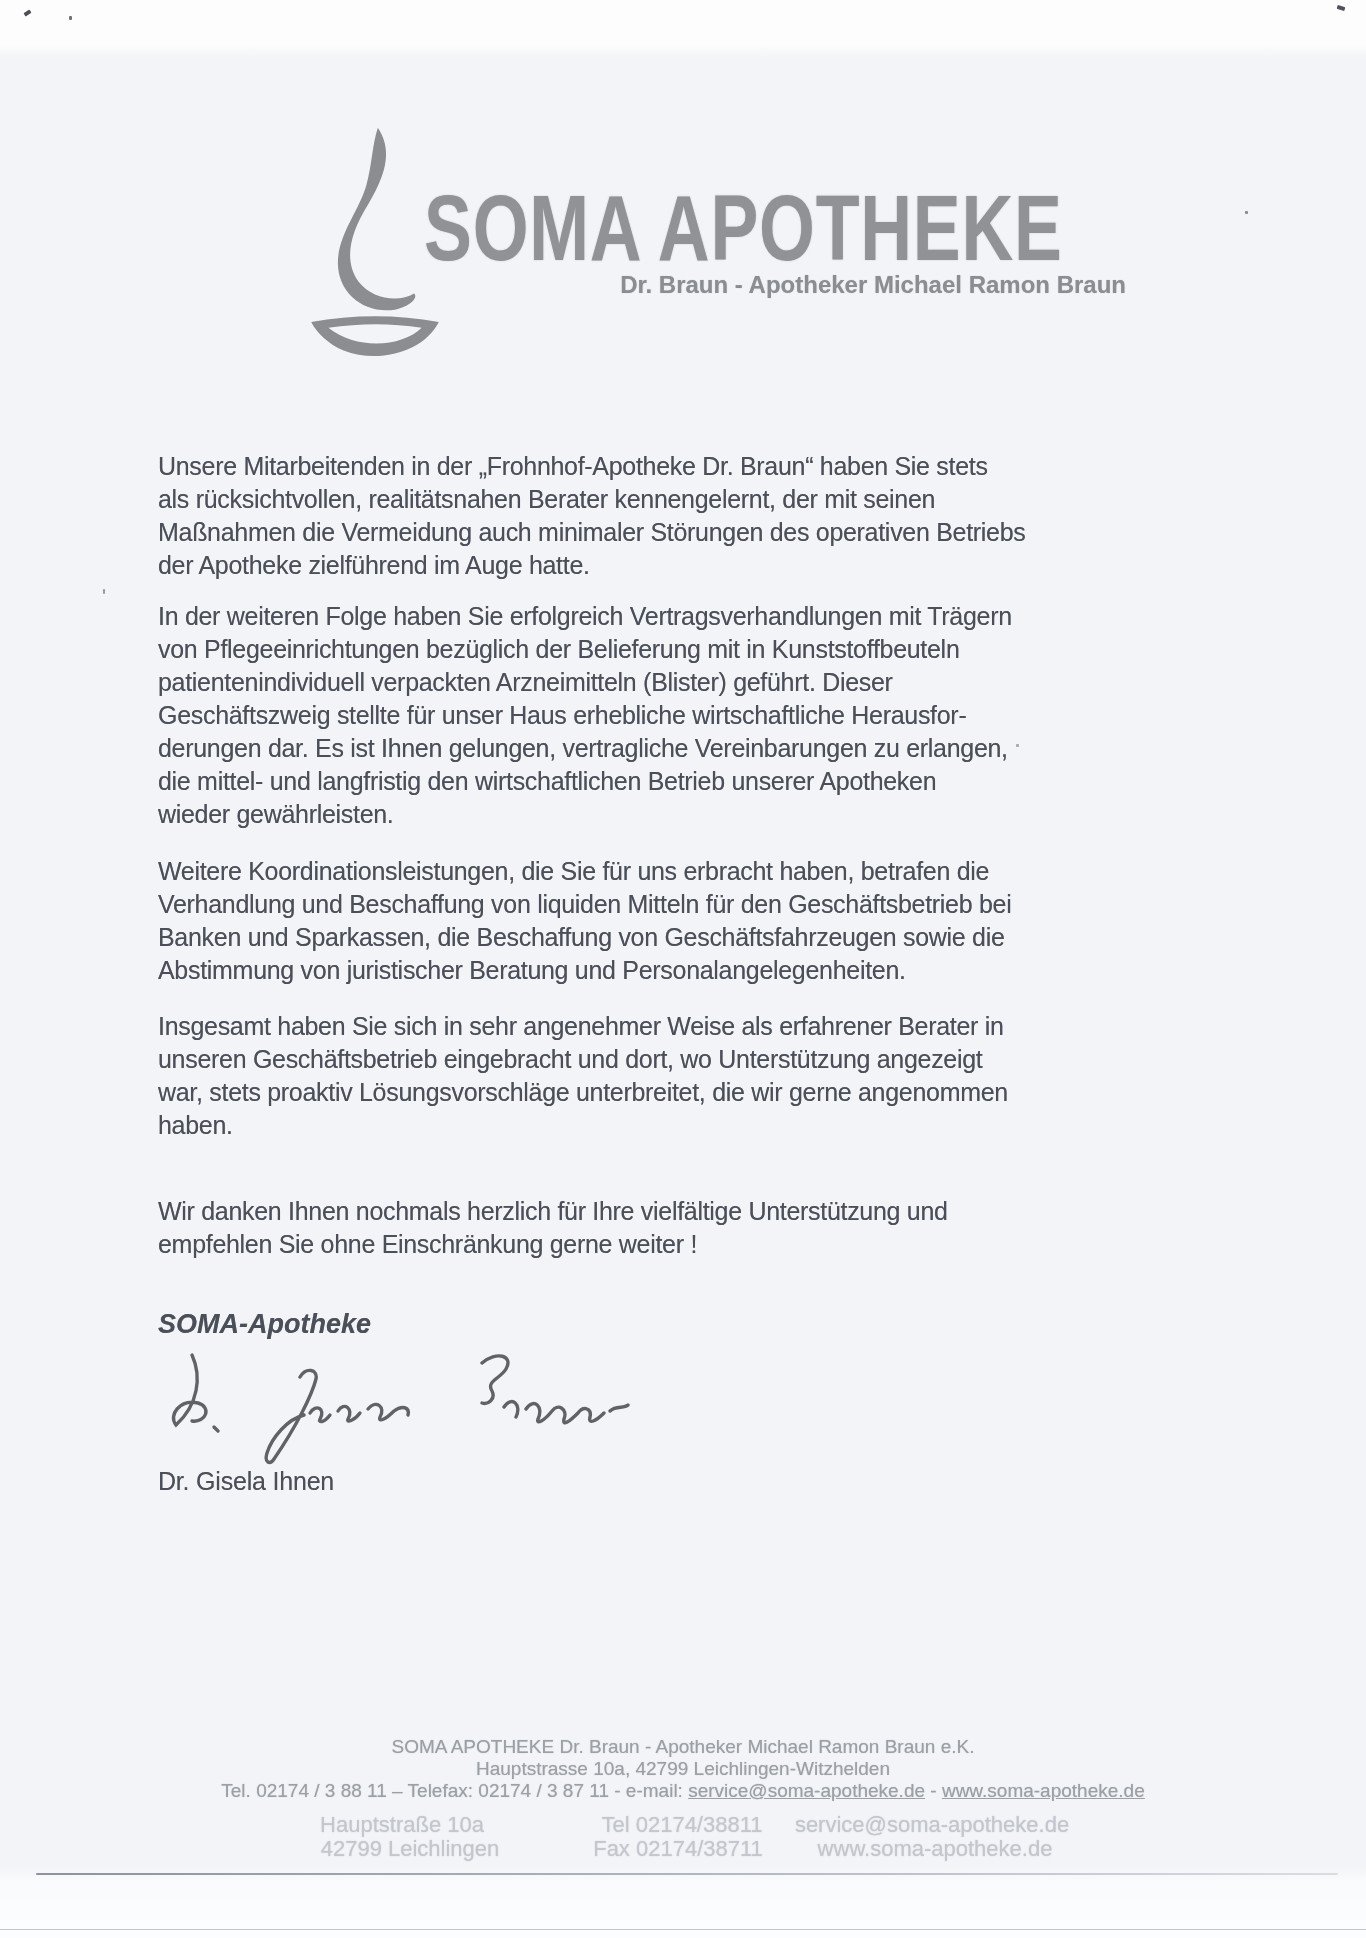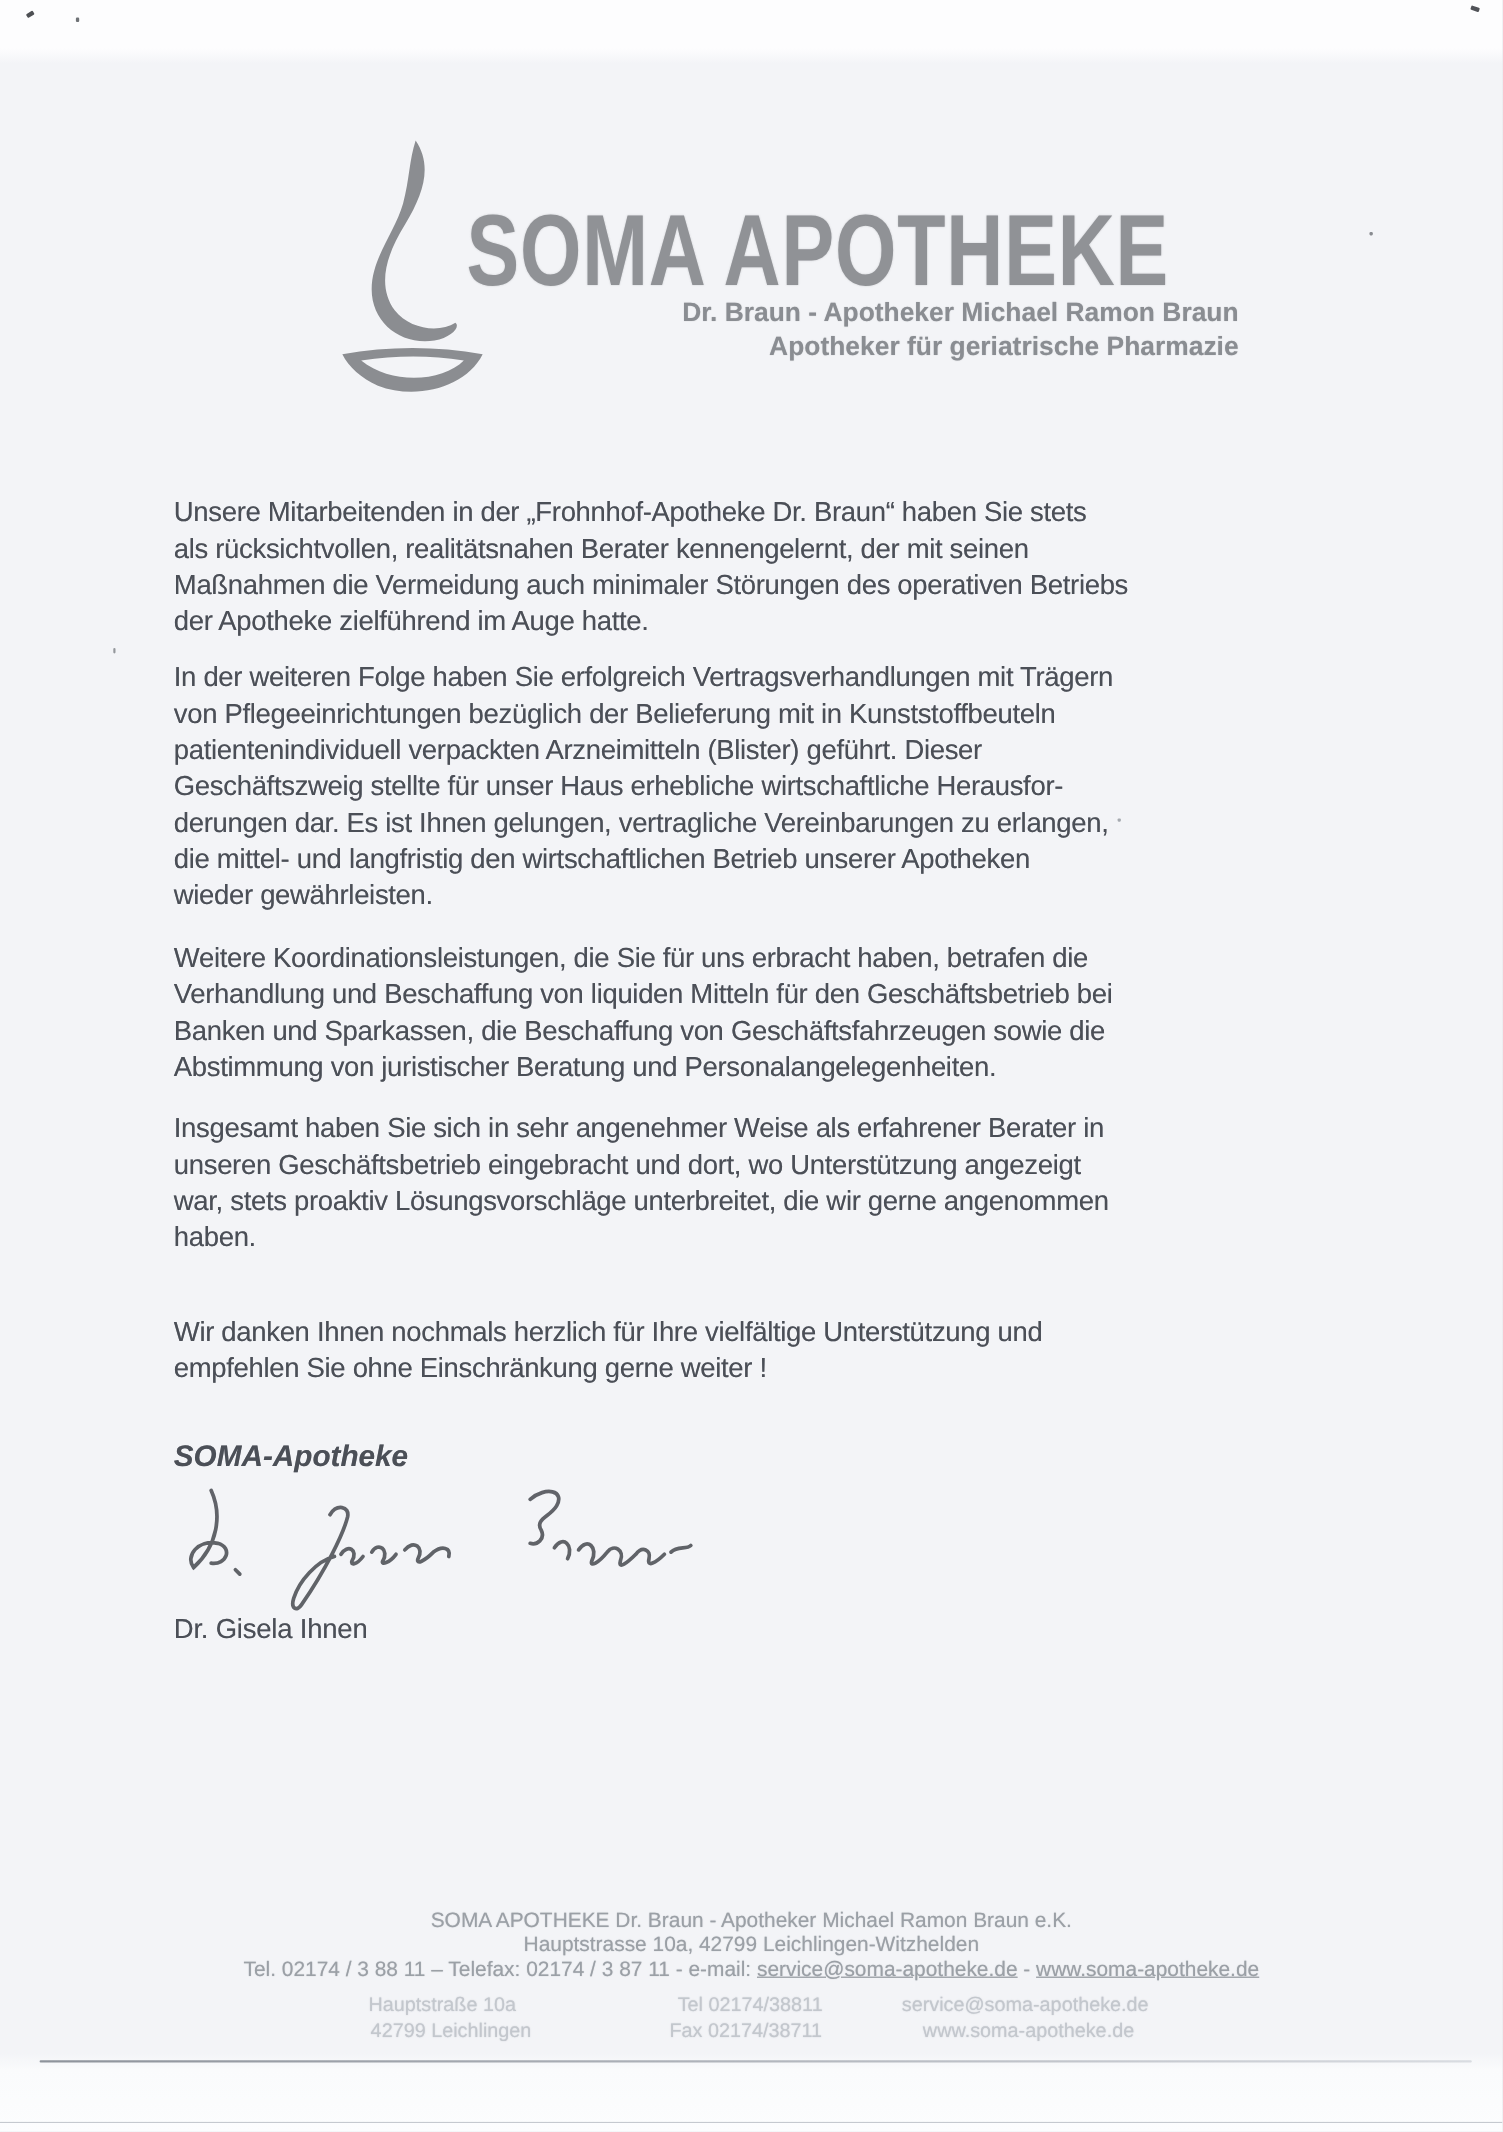--- a/index.html
+++ b/index.html
@@ -35,21 +35,21 @@
   .sig-svg{display:block;margin:6px 0 0 -6px;width:500px;height:118px;}
   .signer{font-size:25px;line-height:33px;margin:0;letter-spacing:-.2px;
     text-shadow:0 0 .6px rgba(75,79,87,.55);}
   
   .footer{position:absolute;left:0;top:1736px;width:1366px;text-align:center;
     color:#9ba0a6;font-size:19px;line-height:22px;
     text-shadow:0 0 1px rgba(155,160,166,.65);}
   .footer .f-line{margin:0;white-space:nowrap;}
   .f4{color:#90949b;position:relative;z-index:2;}
   .f-link{text-decoration:underline;}
-  .ghost{position:absolute;color:#c3c7cd;font-size:18px;white-space:nowrap;
+  .ghost{position:absolute;color:#c3c7cd;font-size:22px;white-space:nowrap;
     transform:translateX(-50%);text-shadow:0 0 1.2px rgba(195,199,205,.9);z-index:1;}
   
   .scan-line-1{position:absolute;left:36px;right:28px;top:1873px;height:2px;
     background:linear-gradient(90deg,#8e939b,#aeb2b9 45%,#c9ccd2 80%,#d9dce1);border-radius:2px;}
   .scan-line-2{position:absolute;left:0;right:0;top:1929px;height:1px;background:#c5c9cf;}
   .speck{position:absolute;border-radius:1px;}
 </style>
 </head>
 <body>
 
@@ -58,21 +58,20 @@
   <svg class="logo-svg" viewBox="0 0 150 250" aria-hidden="true">
     <path fill="#8b8d91" d="M78,4 C94,28 86,54 68,84 C48,116 42,144 58,166 C72,184 100,188 116,178
          C121,182 112,192 96,195 C64,200 36,178 36,146 C36,116 58,92 66,64
          C72,42 72,22 78,4 Z"></path>
     <path fill="#8b8d91" fill-rule="evenodd" d="M8,208 C52,200 98,200 142,208 C126,240 78,252 42,238 C26,231 14,220 8,208 Z
          M26,214 C60,209 92,209 124,214 C104,234 56,238 26,214 Z"></path>
   </svg>
 
   <div class="brand-title">SOMA APOTHEKE</div>
   <div class="brand-sub sub1">Dr. Braun - Apotheker Michael Ramon Braun</div>
-  <div class="brand-sub sub2">Apotheker für geriatrische Pharmazie</div>
 
   <div class="letter">
     <p class="para gap-b">Unsere Mitarbeitenden in der „Frohnhof-Apotheke Dr. Braun“ haben Sie stets
 als rücksichtvollen, realitätsnahen Berater kennengelernt, der mit seinen
 Maßnahmen die Vermeidung auch minimaler Störungen des operativen Betriebs
 der Apotheke zielführend im Auge hatte.</p>
     <p class="para gap-c">In der weiteren Folge haben Sie erfolgreich Vertragsverhandlungen mit Trägern
 von Pflegeeinrichtungen bezüglich der Belieferung mit in Kunststoffbeuteln
 patientenindividuell verpackten Arzneimitteln (Blister) geführt. Dieser
 Geschäftszweig stellte für unser Haus erhebliche wirtschaftliche Herausfor-

